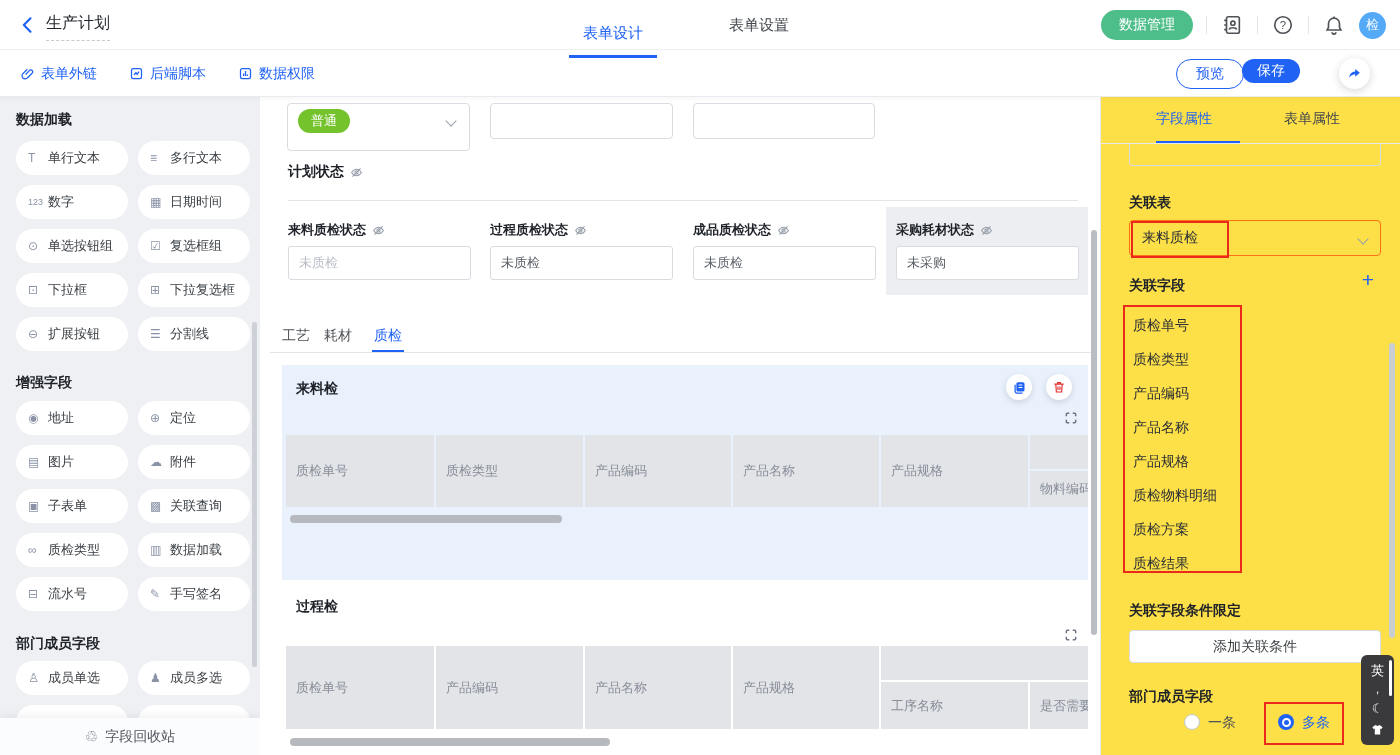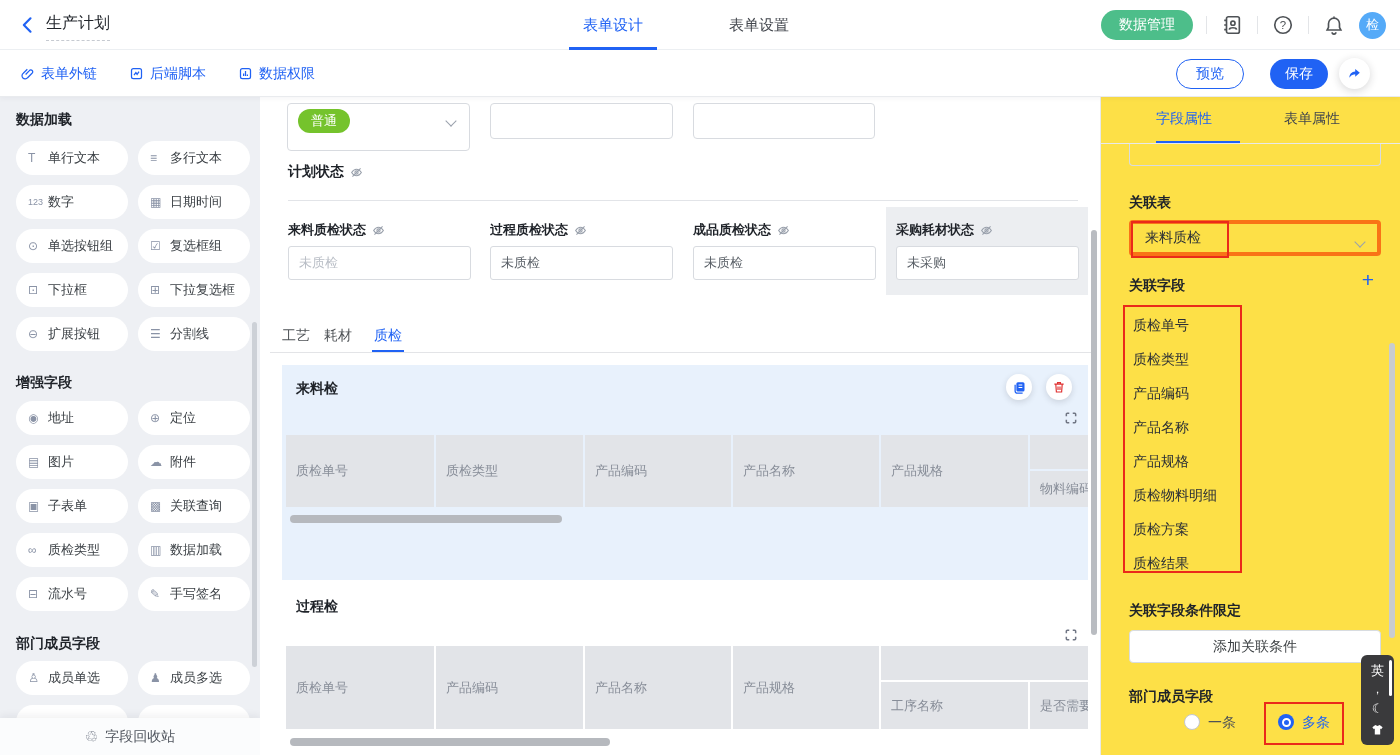--- a/index.html
+++ b/index.html
@@ -9,34 +9,34 @@
   *{margin:0;padding:0;box-sizing:border-box;}
   html,body{width:1400px;height:755px;overflow:hidden;}
   body{font-family:"Liberation Sans","DejaVu Sans",sans-serif;color:#1f2329;background:#fff;position:relative;}
   #app{position:absolute;inset:0;width:1400px;height:755px;overflow:hidden;}
 
   
   .header{position:absolute;top:0;left:0;right:0;height:50px;background:#fff;border-bottom:1px solid #eceff2;z-index:30;}
   .back-btn{position:absolute;left:18px;top:15px;width:20px;height:20px;cursor:pointer;}
   .hd-title{position:absolute;left:46px;top:13px;font-size:16px;font-weight:400;color:#1f2329;border-bottom:1px dashed #c6cad1;padding-bottom:6px;}
   .hd-tab{position:absolute;top:0;height:50px;line-height:50px;font-size:15px;color:#42464d;cursor:pointer;}
-  .hd-tab.active{color:var(--accent-blue);}
+  .hd-tab.active{color:var(--accent-blue);margin-top:8px;}
   .hd-tab.active::after{content:"";position:absolute;left:-14px;right:-14px;bottom:0;height:3px;background:var(--accent-blue);}
   .hd-right{position:absolute;right:14px;top:0;height:50px;display:flex;align-items:center;gap:13px;}
   .pill-green{height:30px;padding:0 18px;border-radius:16px;background:var(--button-green);color:#fff;font-size:14px;display:flex;align-items:center;cursor:pointer;}
   .vdiv{width:1px;height:18px;background:#e3e5e8;}
   .hicon{width:24px;height:24px;display:flex;align-items:center;justify-content:center;cursor:pointer;}
   .avatar{width:27px;height:27px;border-radius:50%;background:var(--avatar-blue);color:#fff;font-size:13px;display:flex;align-items:center;justify-content:center;cursor:pointer;}
 
   
   .subbar{position:absolute;top:50px;left:0;right:0;height:47px;background:#fff;border-bottom:1px solid #e9ebee;box-shadow:0 2px 5px rgba(29,33,41,.04);z-index:25;}
   .sub-links{position:absolute;left:20px;top:0;height:47px;display:flex;align-items:center;gap:32px;}
   .sub-link{display:flex;align-items:center;gap:6px;color:var(--accent-blue);font-size:14px;cursor:pointer;}
   .btn-preview{position:absolute;right:156px;top:9px;width:68px;height:30px;border:1px solid var(--accent-blue);border-radius:16px;background:#fff;color:var(--accent-blue);font-size:14px;display:flex;align-items:center;justify-content:center;cursor:pointer;}
-  .btn-save{position:absolute;right:72px;top:9px;width:58px;height:30px;border-radius:16px;background:var(--accent-blue);color:#fff;font-size:14px;display:flex;align-items:center;justify-content:center;cursor:pointer;}
+  .btn-save{position:absolute;right:100px;top:9px;width:58px;height:24px;border-radius:16px;background:var(--accent-blue);color:#fff;font-size:14px;display:flex;align-items:center;justify-content:center;cursor:pointer;}
   .btn-share{position:absolute;right:30px;top:8px;width:31px;height:31px;border-radius:50%;background:#fff;box-shadow:0 2px 8px rgba(31,35,41,.18);display:flex;align-items:center;justify-content:center;cursor:pointer;}
 
   
   .sidebar{position:absolute;left:0;top:97px;bottom:0;width:260px;background:#eef0f4;overflow:hidden;z-index:10;}
   .s-title{position:absolute;left:16px;font-size:14px;font-weight:700;color:#1f2329;}
   .s-item{position:absolute;width:112px;height:34px;background:#fff;border-radius:17px;display:flex;align-items:center;padding-left:12px;cursor:grab;}
   .s-ic{width:20px;font-size:12px;color:#8a93a6;flex:none;overflow:hidden;white-space:nowrap;}
   .s-lb{font-size:13px;color:#3b4045;white-space:nowrap;}
   .s-scroll{position:absolute;right:3px;top:225px;width:5px;height:345px;border-radius:3px;background:#cdd1d7;}
   .recycle-bar{position:absolute;left:0;right:0;bottom:0;height:37px;background:#fbfcfd;box-shadow:0 -2px 8px rgba(31,35,41,.07);display:flex;align-items:center;justify-content:center;gap:7px;color:#51565f;font-size:14px;cursor:pointer;z-index:5;}
@@ -67,21 +67,21 @@
   .canvas-vscroll{position:absolute;right:3px;top:133px;width:6px;height:405px;border-radius:3px;background:#b9bcc1;cursor:pointer;}
 
   
   .panel{position:absolute;right:0;top:97px;bottom:0;width:300px;background:#fde047;border-left:1px solid #e8e9eb;z-index:10;}
   .p-tab{position:absolute;top:13px;font-size:14px;color:#42464d;cursor:pointer;}
   .p-tab.active{color:var(--accent-blue);}
   .p-tab-underline{position:absolute;left:55px;top:44px;width:84px;height:2px;background:var(--accent-blue);}
   .p-tabbar-divider{position:absolute;left:0;right:0;top:46px;height:1px;background:#e8e9eb;}
   .p-partial-input{position:absolute;left:28px;top:47px;width:252px;height:22px;border:1px solid #d8dbe0;border-top:none;border-radius:0 0 4px 4px;}
   .p-label{position:absolute;left:28px;font-size:14px;font-weight:700;color:#1f2329;}
-  .p-select{position:absolute;left:28px;top:123px;width:252px;height:36px;border:4px solid #f97316;border-radius:4px;font-size:14px;color:#2b2f36;display:flex;align-items:center;padding-left:12px;cursor:pointer;}
+  .p-select{position:absolute;left:28px;top:123px;width:252px;height:36px;border:1px solid #f97316;border-radius:4px;font-size:14px;color:#2b2f36;display:flex;align-items:center;padding-left:12px;cursor:pointer;}
   .plus{position:absolute;right:26px;top:173px;font-size:21px;color:var(--accent-blue);line-height:20px;cursor:pointer;}
   .p-item{position:absolute;left:32px;font-size:14px;color:#2b2f36;cursor:pointer;white-space:nowrap;}
   .p-btn{position:absolute;left:28px;top:533px;width:252px;height:33px;border:1px solid #d8dce0;border-radius:4px;background:#fff;font-size:14px;color:#3c4043;display:flex;align-items:center;justify-content:center;cursor:pointer;}
   .radio{position:absolute;top:617px;width:16px;height:16px;border-radius:50%;border:1px solid #c3c7cd;background:#fff;cursor:pointer;display:flex;align-items:center;justify-content:center;}
   .radio.checked{border:none;background:var(--accent-blue);}
   .radio .dot{display:none;}
   .radio.checked .dot{display:block;width:9px;height:9px;border:2.5px solid #fff;border-radius:50%;background:var(--accent-blue);}
   .radio-lb{position:absolute;top:617px;font-size:14px;color:#4e5256;line-height:16px;cursor:pointer;}
   .radio-lb.sel{color:var(--accent-blue);}
   .panel-vscroll{position:absolute;right:5px;top:246px;width:6px;height:295px;border-radius:3px;background:#c9ccd0;cursor:pointer;}

